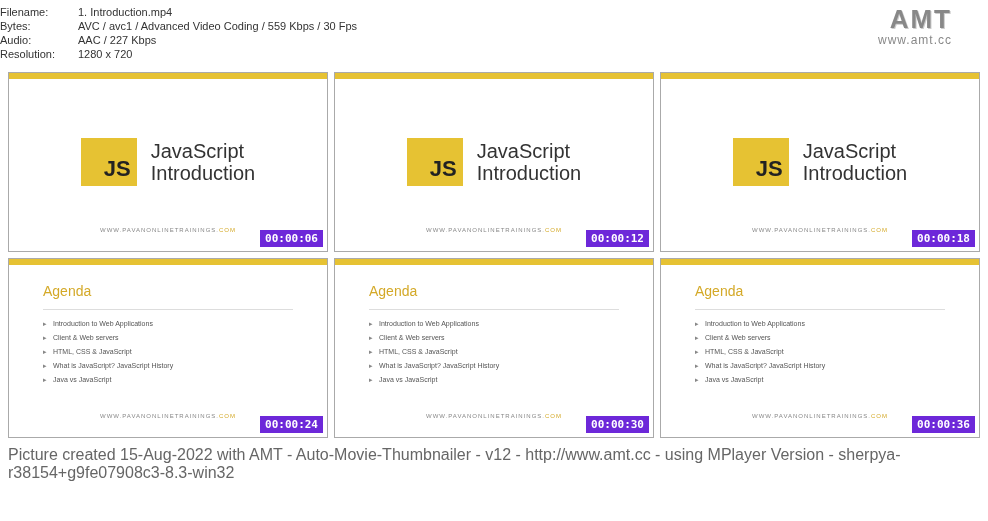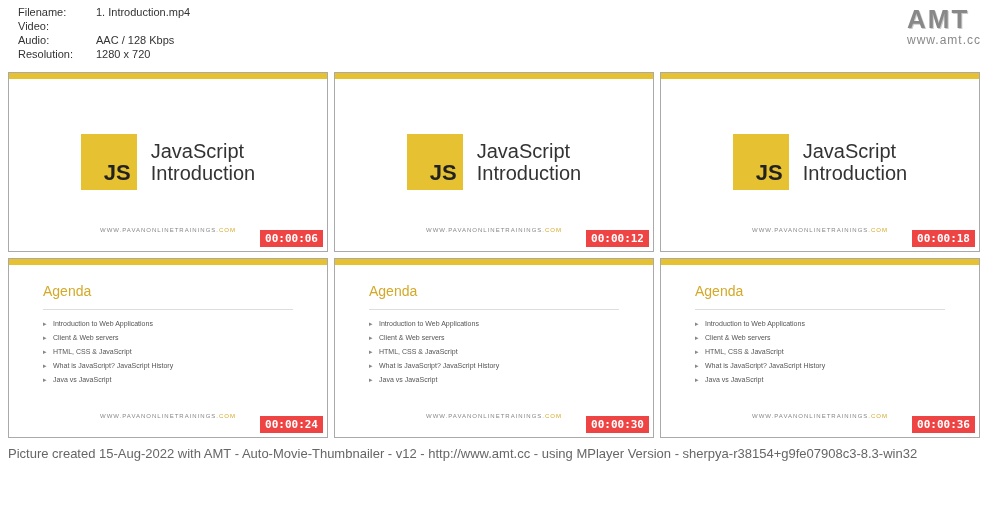--- a/index.html
+++ b/index.html
@@ -1,53 +1,54 @@
 <!DOCTYPE html>
 <html><head>
 <meta charset="utf-8">
 <style>
 *{margin:0;padding:0;box-sizing:border-box}
 body{font-family:Tahoma,Arial,sans-serif;font-size:11px;background:#fff;width:988px}
-.header{padding:6px 18px;position:relative}
+.header{padding:6px 0;position:relative}
 .info-row{display:flex;margin-bottom:2px}
 .info-label{width:78px;color:#333}
 .info-value{color:#333}
-.logo{position:absolute;right:7px;top:4px;text-align:left}
+.logo{position:absolute;right:36px;top:4px;text-align:right}
 .logo-text{font-family:'Trebuchet MS',sans-serif;font-size:26px;font-weight:bold;color:#888;text-shadow:1px 1px 0 #ccc,-1px -1px 0 #fff;letter-spacing:2px}
 .logo-url{font-size:12px;color:#888;letter-spacing:1px;margin-top:-2px}
 .grid{display:grid;grid-template-columns:repeat(3,1fr);gap:6px;padding:4px 8px}
 .thumb{position:relative;background:#fff;border:1px solid #aaa;height:180px;overflow:hidden}
 .slide-bar{position:absolute;top:0;left:0;right:0;height:6px;background:#e6c233}
 .slide-main{display:flex;align-items:center;justify-content:center;height:100%;gap:14px}
-.js-badge{width:56px;height:56px;background:#e6c233;display:flex;align-items:flex-end;justify-content:flex-end;padding:4px 6px;font-family:Arial;font-weight:bold;font-size:22px;color:#222}
+.js-badge{width:56px;height:48px;background:#e6c233;display:flex;align-items:flex-end;justify-content:flex-end;padding:4px 6px;font-family:Arial;font-weight:bold;font-size:22px;color:#222}
 .slide-title{font-family:'Segoe UI',Arial;font-size:20px;color:#333;font-weight:300;line-height:1.1}
 .slide-footer{position:absolute;bottom:18px;left:0;right:0;text-align:center;font-size:6px;color:#888;letter-spacing:1px}
-.timestamp{position:absolute;bottom:4px;right:4px;background:#ef4444;color:#fff;font-family:monospace;font-size:11px;padding:2px 5px;font-weight:bold}
+.timestamp{position:absolute;bottom:4px;right:4px;background:#6d28d9;color:#fff;font-family:monospace;font-size:11px;padding:2px 5px;font-weight:bold}
 .agenda-slide{padding:24px 34px;height:100%;position:relative}
 .agenda-title{color:#d4a928;font-size:14px;font-weight:normal;margin-bottom:10px}
 .agenda-line{border-bottom:1px solid #ddd;margin-bottom:10px}
 .agenda-item{font-size:7px;color:#555;margin-bottom:7px;padding-left:10px;position:relative}
 .agenda-item:before{content:'▸';position:absolute;left:0;color:#888}
-.footer-credit{font-size:13px;color:#666;padding:4px 8px}
+.footer-credit{font-size:16px;color:#666;padding:4px 8px}
 .footer-dot{color:#d4a928}
 </style>
 </head>
 <body>
 
 <div class="header">
   <div class="info-row">
       <span class="info-label">Filename:</span>
       <span class="info-value">1. Introduction.mp4</span>
     </div>
   <div class="info-row">
-      <span class="info-label">Video:</span>
+      <span class="info-label">Bytes:</span>
+      <span class="info-value">AVC / avc1 / Advanced Video Coding / 559 Kbps / 30 Fps</span>
     </div>
   <div class="info-row">
       <span class="info-label">Audio:</span>
-      <span class="info-value">AAC / 128 Kbps</span>
+      <span class="info-value">AAC / 227 Kbps</span>
     </div>
   <div class="info-row">
       <span class="info-label">Resolution:</span>
       <span class="info-value">1280 x 720</span>
     </div>
   <div class="logo">
     <div class="logo-text">AMT</div>
     <div class="logo-url">www.amt.cc</div>
   </div>
 </div>

